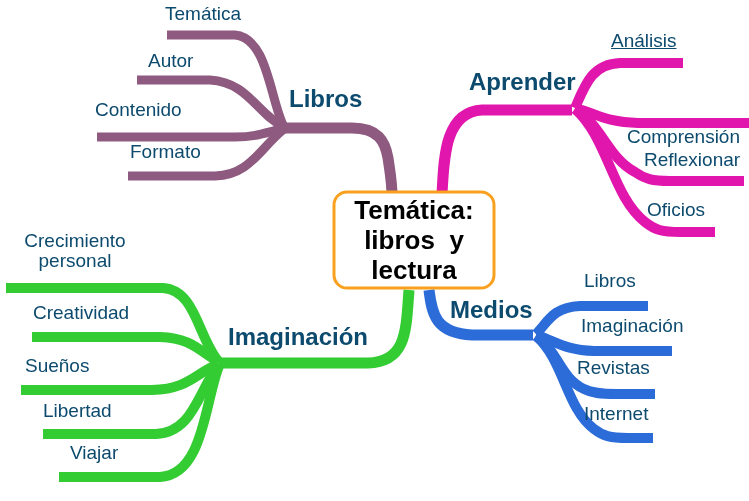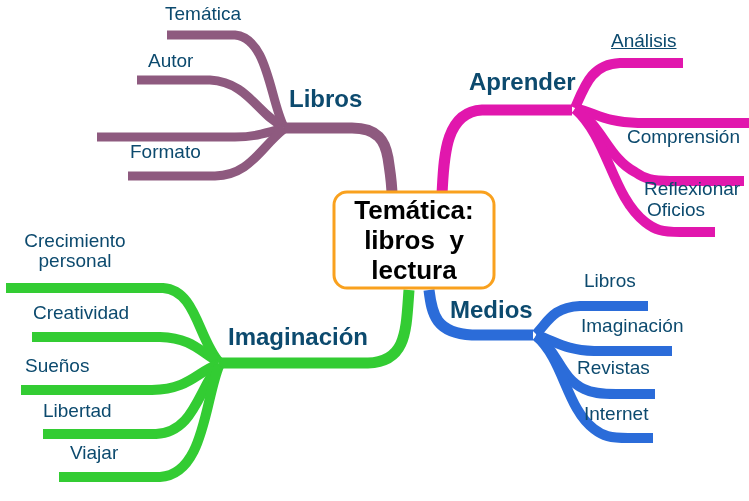--- a/index.html
+++ b/index.html
@@ -100,26 +100,27 @@
 
   <div id="central-topic">
     <div>Temática:</div>
     <div>libros  y</div>
     <div>lectura</div>
   </div>
 
   <div class="label main" style="left:289px; top:87px;">Libros</div>
   <div class="label" style="left:165px; top:4px;">Temática</div>
   <div class="label" style="left:148px; top:51px;">Autor</div>
+  <div class="label" style="left:95px; top:100px;">Contenido</div>
   <div class="label" style="left:130px; top:142px;">Formato</div>
 
   <div class="label main" style="left:469px; top:70px;">Aprender</div>
   <div class="label" style="left:611px; top:31px;text-decoration:underline;">Análisis</div>
   <div class="label" style="left:627px; top:87px;margin-top:40px;">Comprensión</div>
-  <div class="label" style="left:644px; top:150px;margin-top:29px;">Reflexionar</div>
+  <div class="label" style="left:644px; top:150px;">Reflexionar</div>
   <div class="label" style="left:647px; top:200px;">Oficios</div>
 
   <div class="label main" style="left:228px; top:325px;">Imaginación</div>
   <div class="label wrap" style="left:17px; top:231px; width:116px;">Crecimiento personal</div>
   <div class="label" style="left:33px; top:303px;">Creatividad</div>
   <div class="label" style="left:25px; top:356px;">Sueños</div>
   <div class="label" style="left:43px; top:401px;">Libertad</div>
   <div class="label" style="left:70px; top:443px;">Viajar</div>
 
   <div class="label main" style="left:450px; top:298px;">Medios</div>

